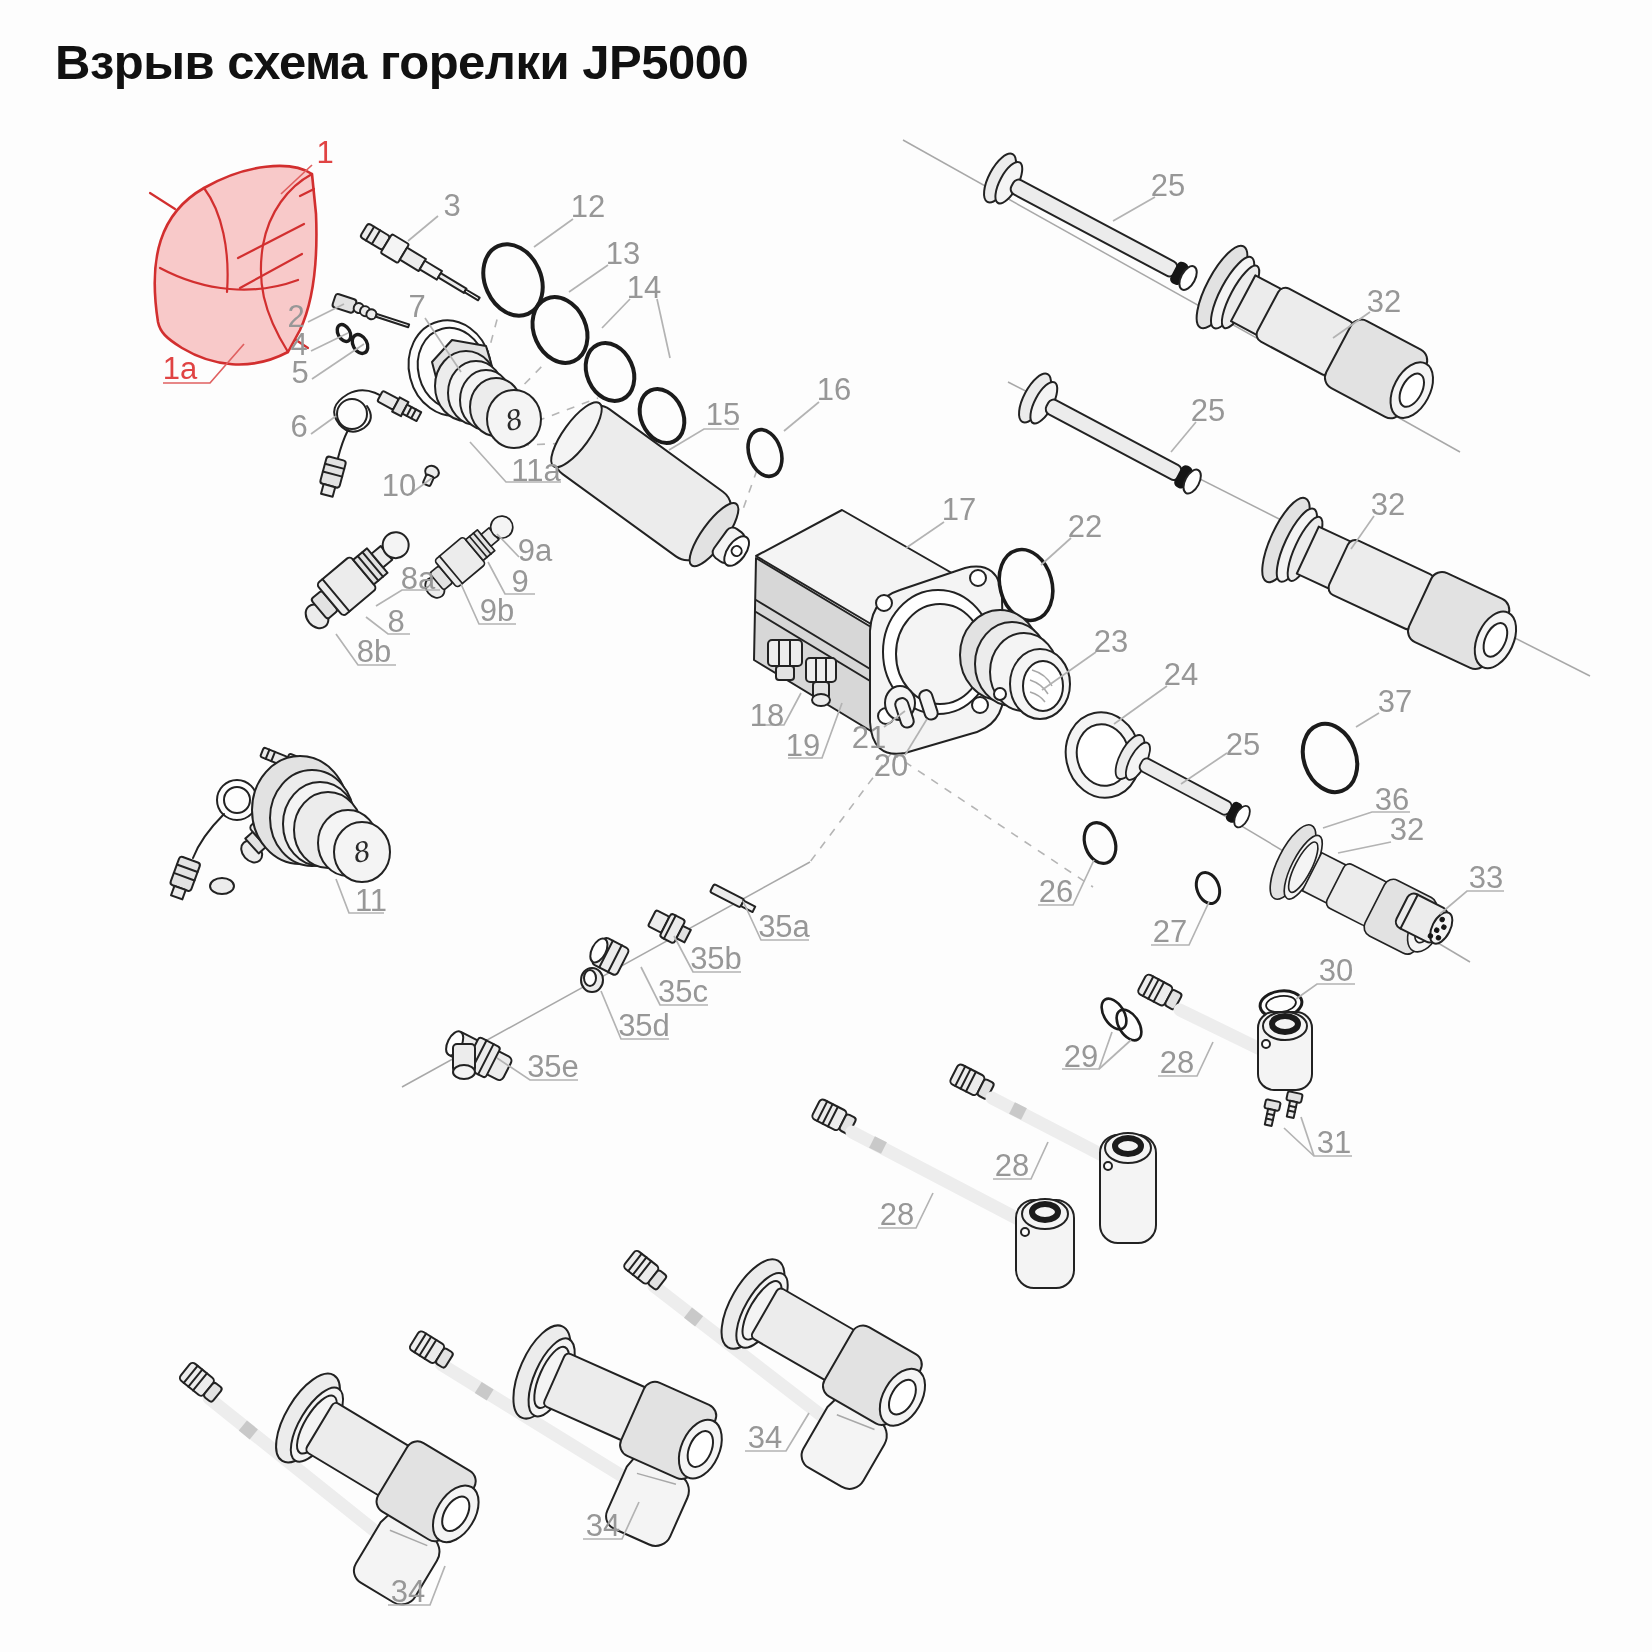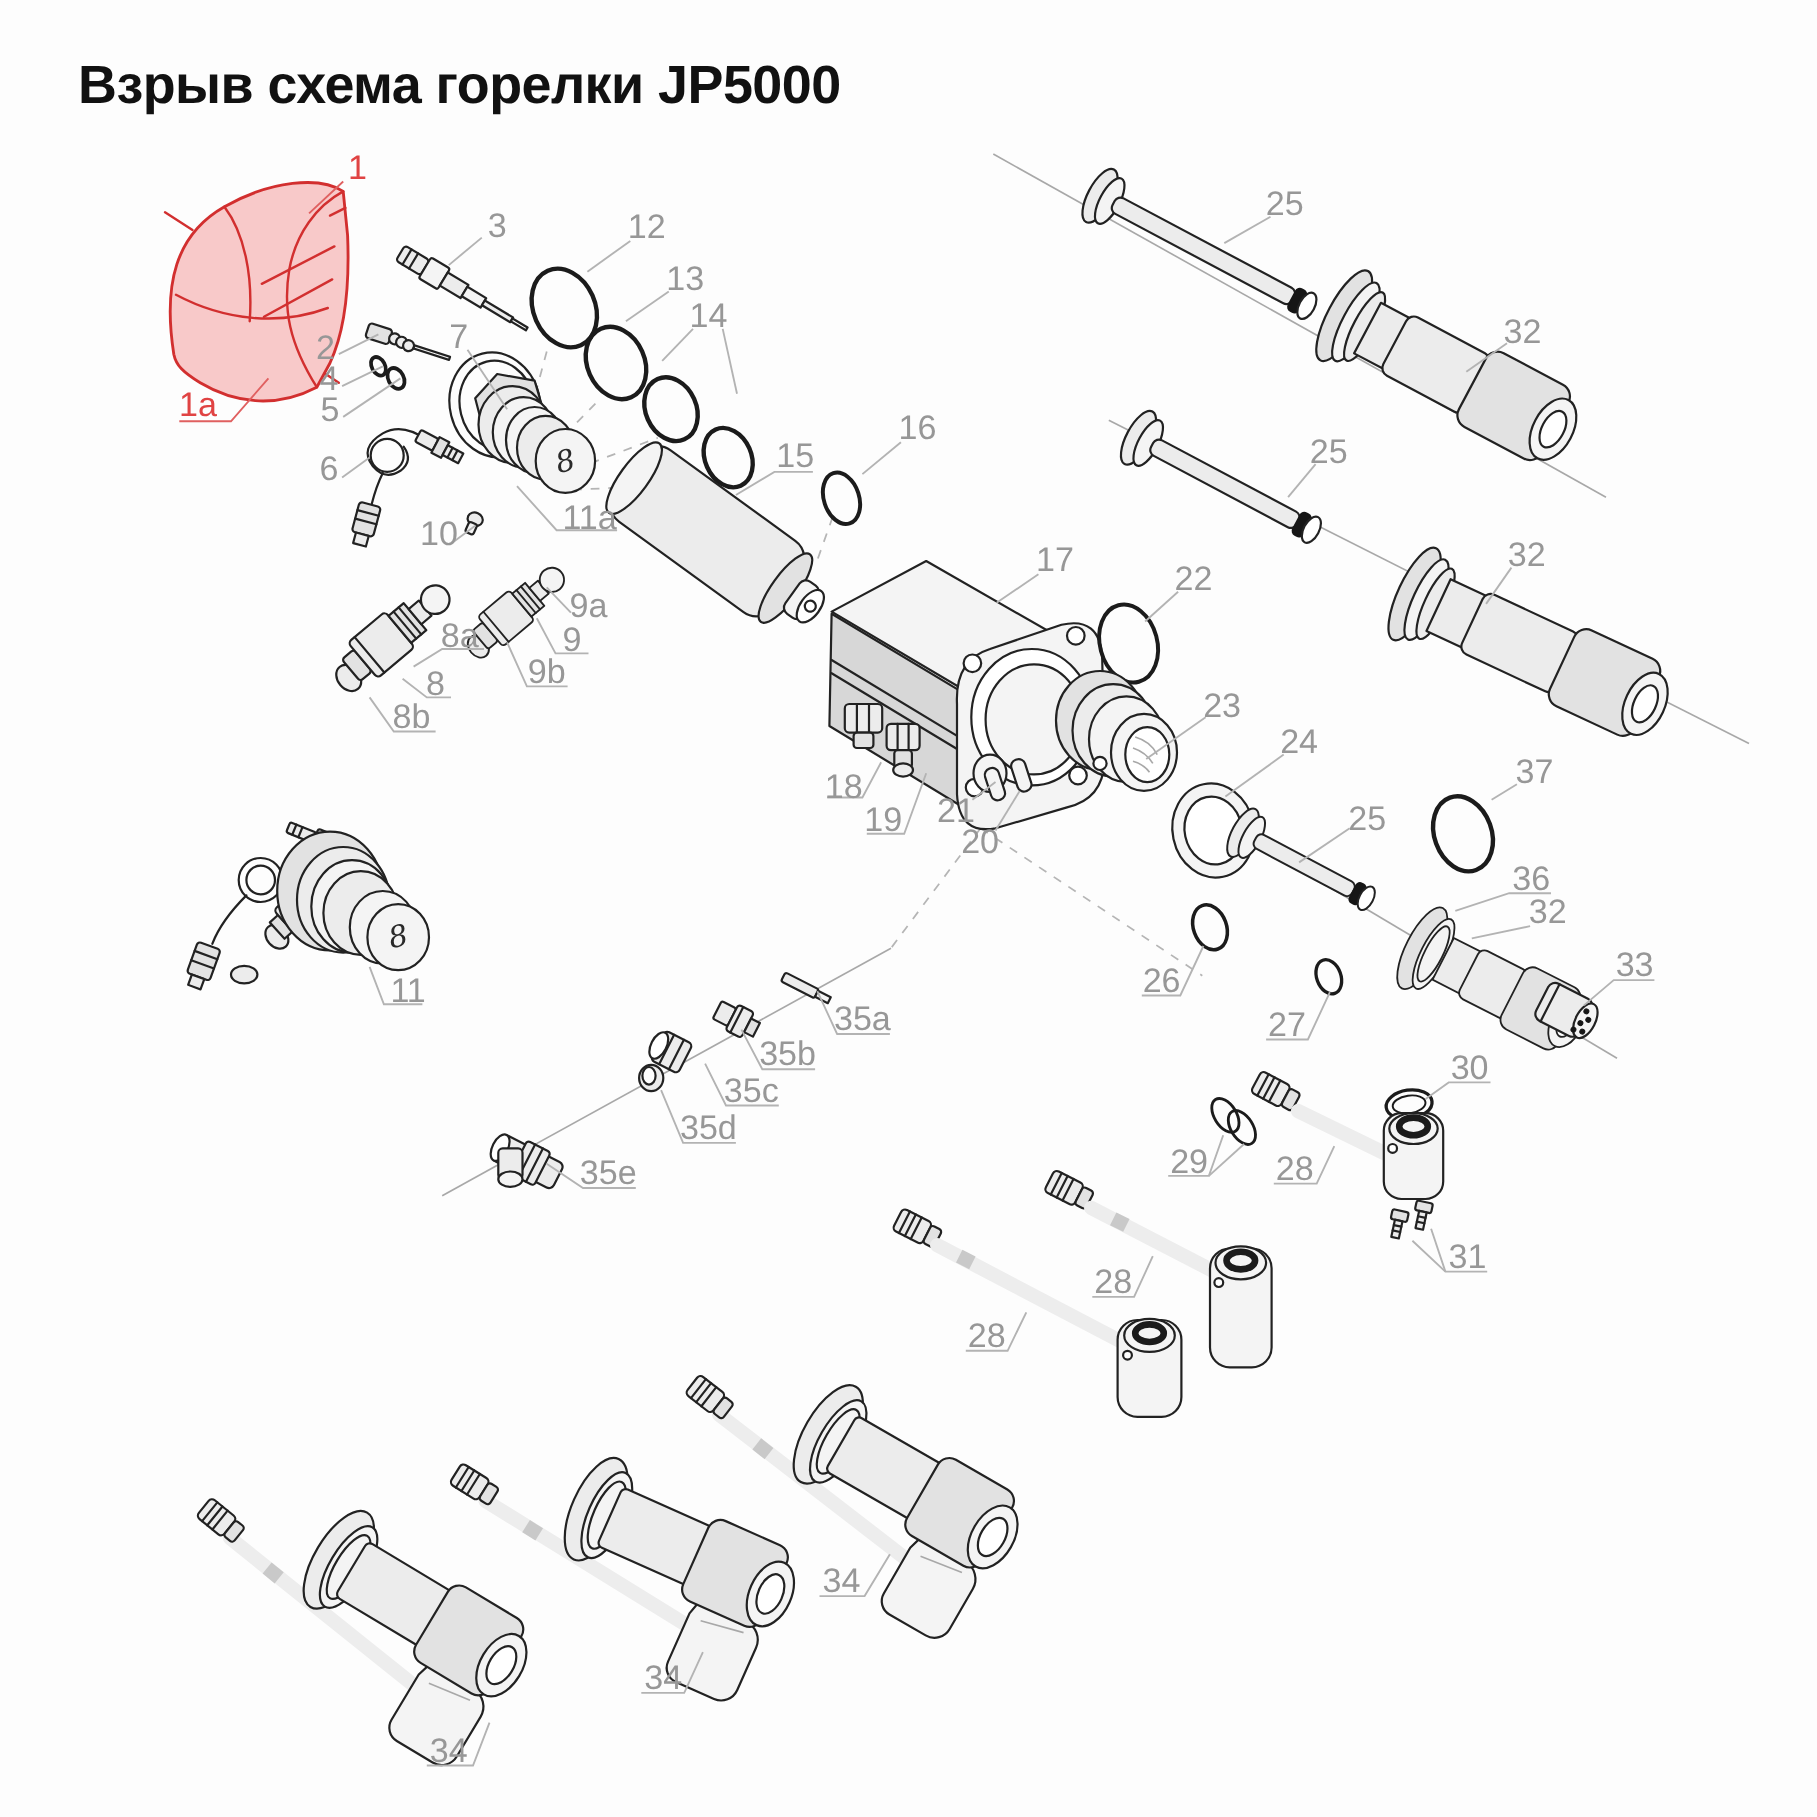--- a/index.html
+++ b/index.html
@@ -1,18 +1,18 @@
 <!DOCTYPE html>
 <html><head>
 <meta charset="utf-8">
 <style>
   html,body{margin:0;padding:0;background:#fdfdfd;}
   body{width:1652px;height:1652px;position:relative;overflow:hidden;
        font-family:"Liberation Sans",sans-serif;}
-  #page-title{position:absolute;left:55px;top:34px;margin:16px;
+  #page-title{position:absolute;left:55px;top:34px;margin:0;
        font-size:49px;font-weight:600;letter-spacing:-0.5px;color:#111;}
   svg{position:absolute;left:0;top:0;}
   .p{stroke:#222;stroke-width:2;stroke-linejoin:round;stroke-linecap:round;}
   .f0{fill:#ffffff}.f1{fill:#f4f4f4}.f2{fill:#ececec}.f3{fill:#e2e2e2}.f4{fill:#d7d7d7}
   .nofill{fill:none}
   .oring{fill:none;stroke:#1b1b1b;}
   .thin{stroke:#a8a8a8;stroke-width:1.5;fill:none}
   .dash{stroke:#b5b5b5;stroke-width:1.6;fill:none;stroke-dasharray:8 8}
   .blk{fill:#161616;stroke:#161616}
   .redp{fill:#f8c9c9;stroke:#d22f2f;stroke-width:2.6;stroke-linejoin:round}

